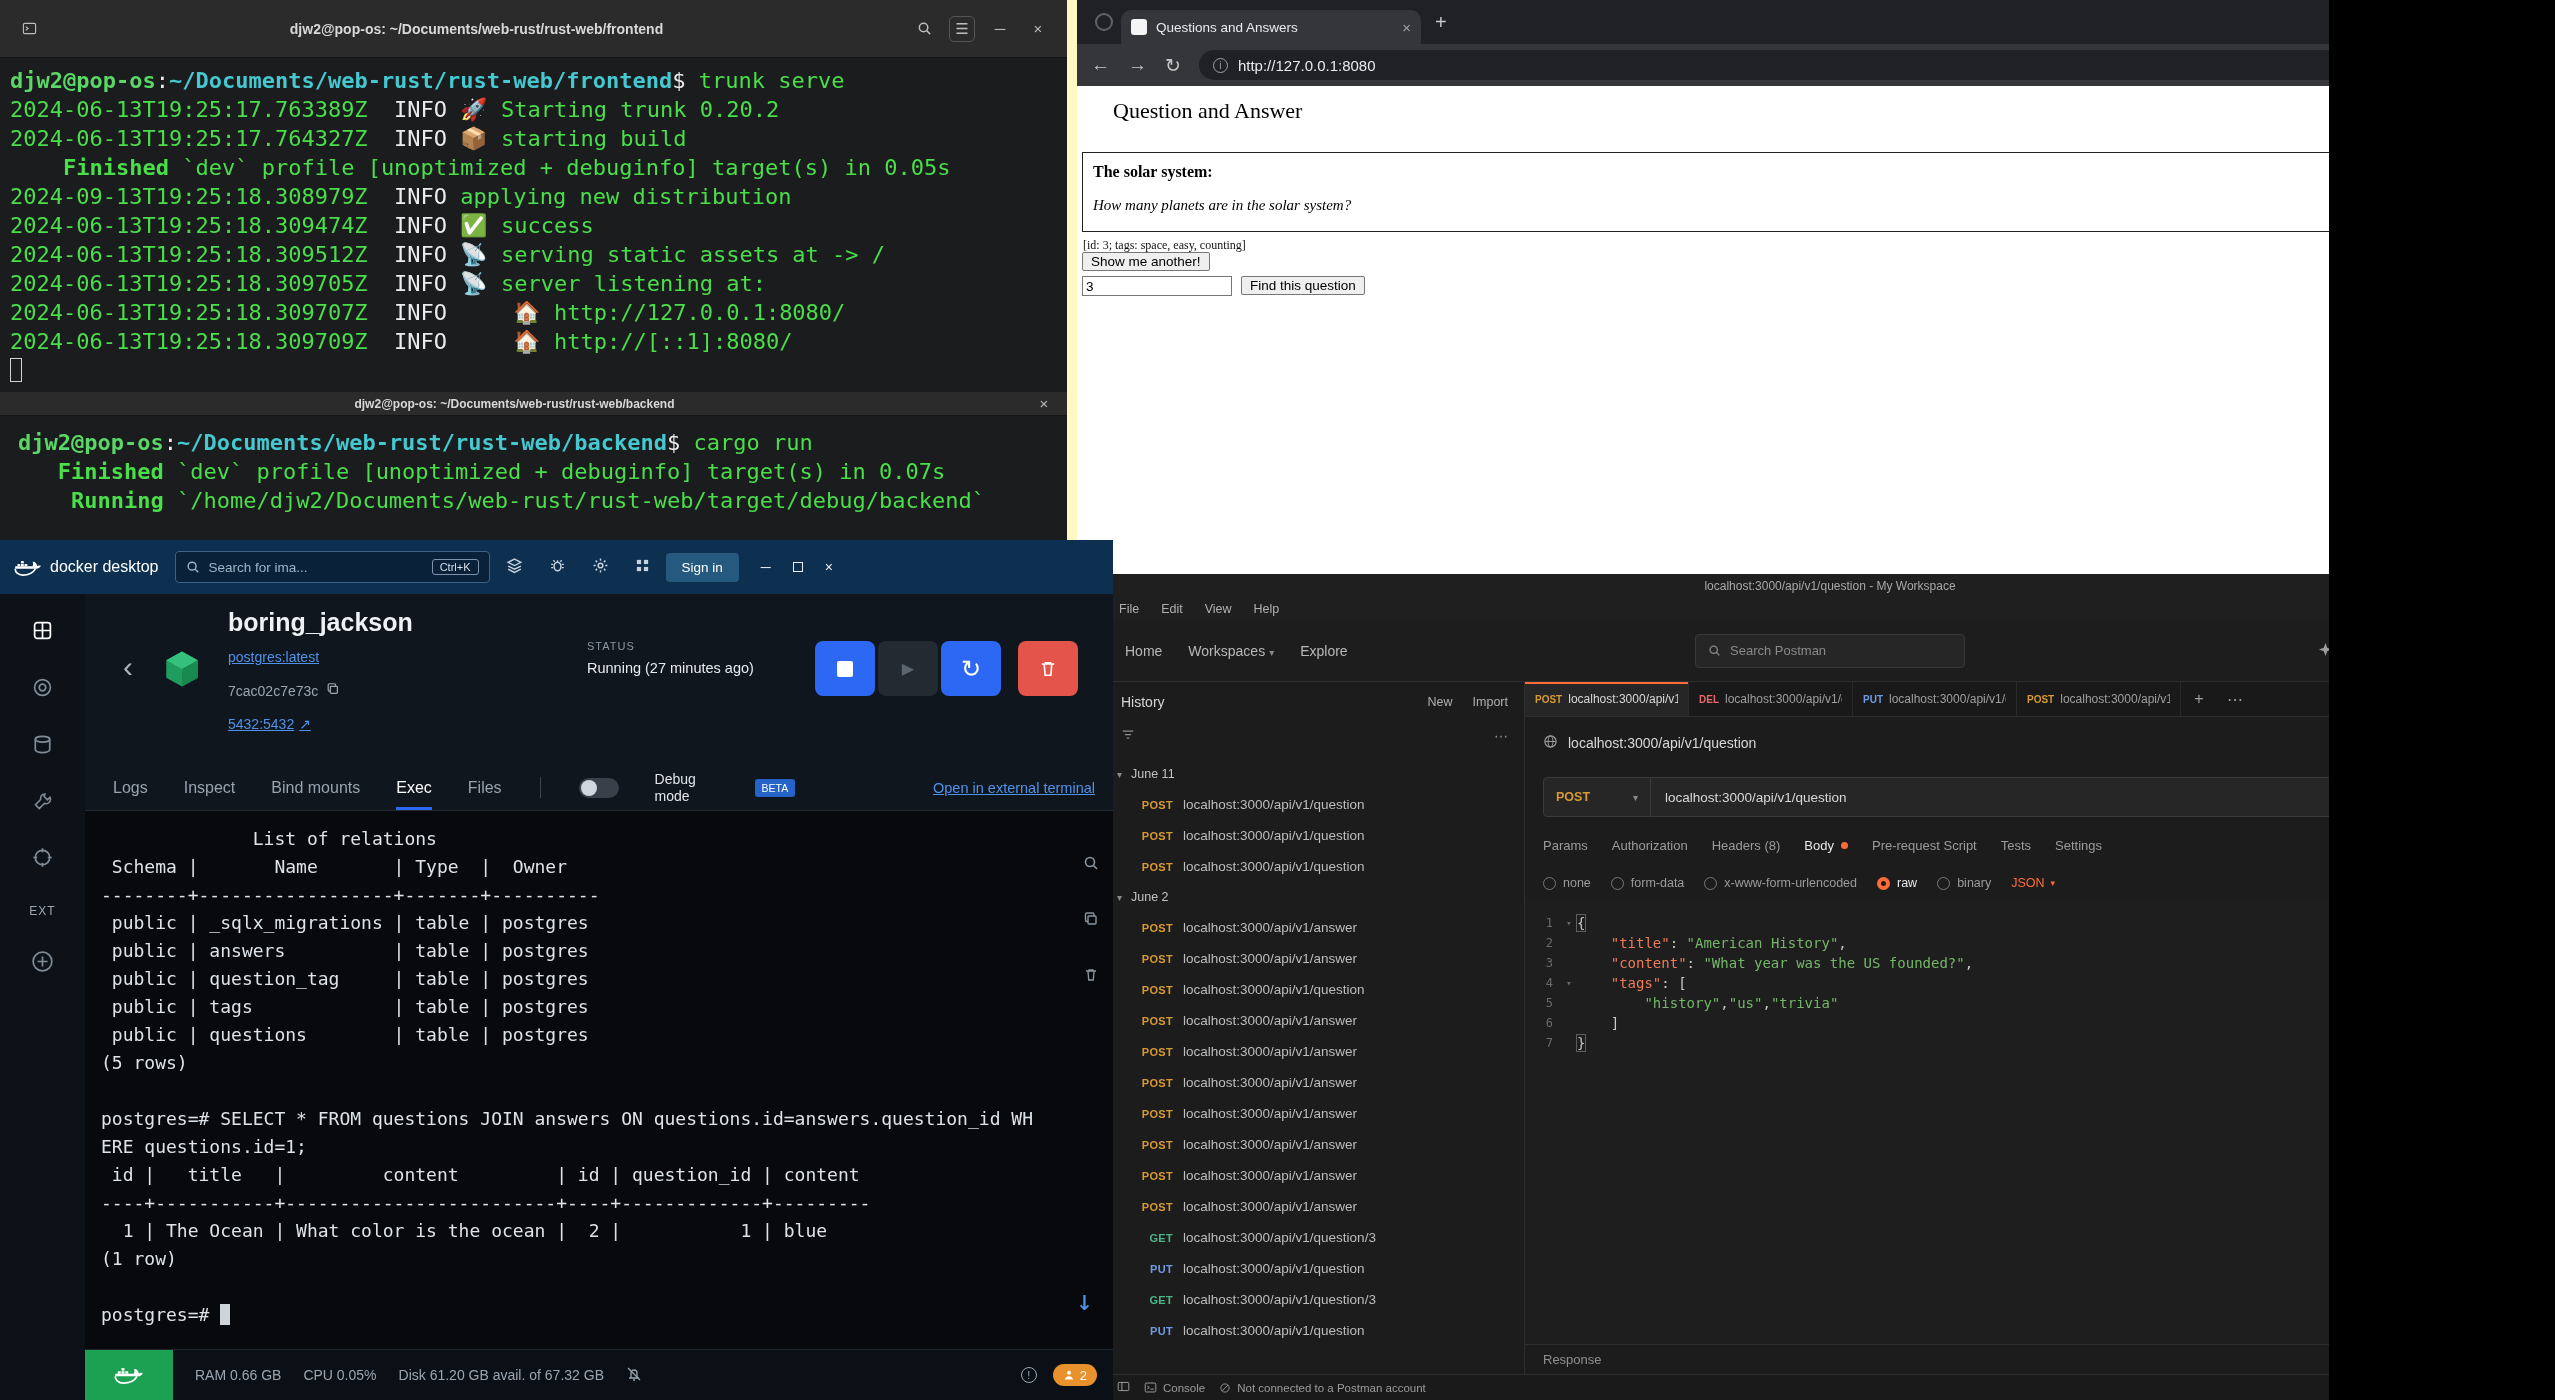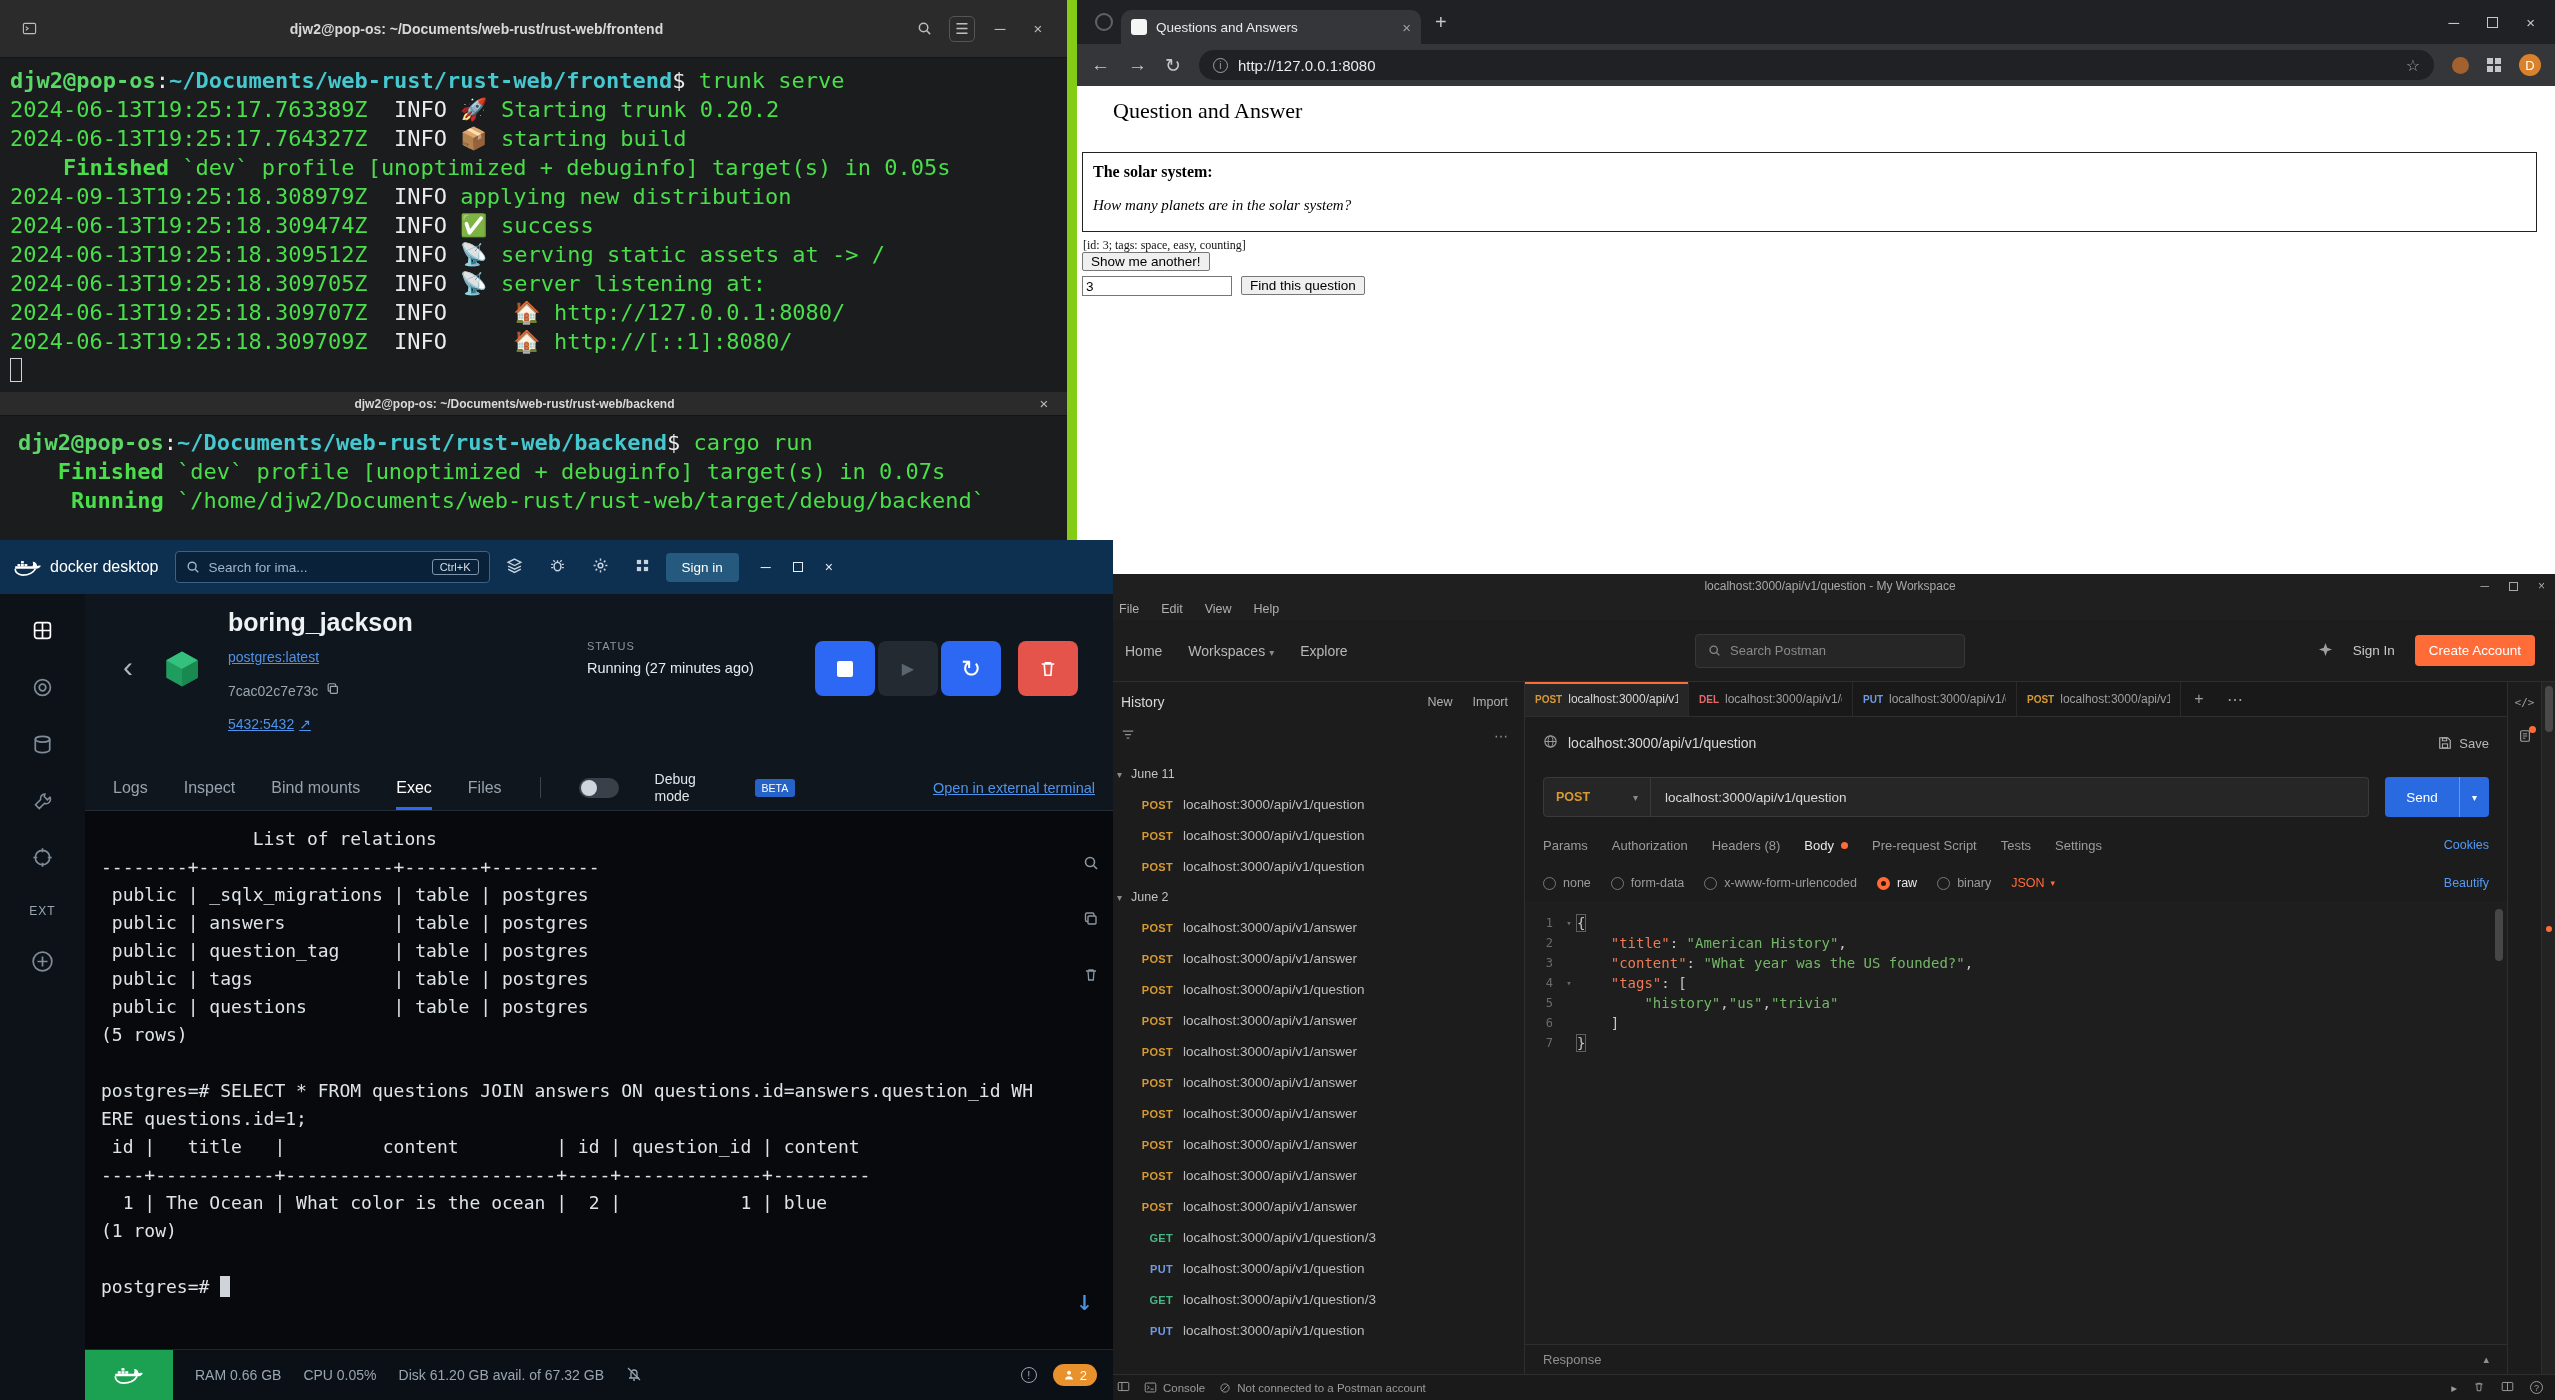--- a/index.html
+++ b/index.html
@@ -1,16 +1,16 @@
 <!DOCTYPE html>
 <html style="--term-user: #5ad766; --term-path: #45c8cf; --term-green: #4ade4a; --term-white: #ececec; --docker-blue: #2d68f5; --docker-red: #e5544b; --docker-link: #4f93e8; --engine-green: #1ca152; --badge-orange: #e8912d; --pm-orange: #ff6c37; --send-blue: #2a6ae0; --method-get: #4bb587; --method-post: #d79a33; --method-put: #6e9ae6; --method-del: #e56a6a; --code-key: #ef7b57; --code-str: #74b667; --link-blue: #539bf5; --avatar-orange: #d9822b;"><head>
 <meta charset="utf-8">
 <style>
   html,body{margin:0;padding:0;background:#000;}
-  .desktop{position:relative;width:2555px;height:1400px;background:#84cc16;overflow:hidden;font-family:"Liberation Sans",sans-serif;}
+  .desktop{position:relative;width:2329px;height:1400px;background:#fef9c3;overflow:hidden;font-family:"Liberation Sans",sans-serif;}
   .win{position:absolute;box-sizing:border-box;}
   *,*::before,*::after{box-sizing:border-box;}
 
   
   .term1{left:0;top:0;width:1067px;height:392px;z-index:1;background:#1a1c1e;}
   .term2{left:0;top:392px;width:1067px;height:148px;z-index:1;background:#1a1c1e;}
   .tbar{height:58px;background:#2b2b2b;border-bottom:1px solid #151515;display:flex;align-items:center;padding:0 16px;gap:12px;}
   .tbar.small{height:24px;padding:0 10px;}
   .tbar-title{flex:1;text-align:center;color:#d8d8d8;font-weight:bold;font-size:14px;white-space:nowrap;overflow:hidden;}
   .tbar.small .tbar-title{font-size:12px;}
@@ -768,20 +768,21 @@
             </div>
           <span class="dk-sep"></span>
           <span class="dk-toggle"></span>
           <span class="dk-debug">Debug mode</span>
           <span class="dk-beta">BETA</span>
           <a class="dk-extlink">Open in external terminal</a>
         </div>
         <div class="dk-exec">
           <div id="exec-lines">
               <div class="xline">              List of relations</div>
+              <div class="xline"> Schema |       Name       | Type  |  Owner</div>
               <div class="xline">--------+------------------+-------+----------</div>
               <div class="xline"> public | _sqlx_migrations | table | postgres</div>
               <div class="xline"> public | answers          | table | postgres</div>
               <div class="xline"> public | question_tag     | table | postgres</div>
               <div class="xline"> public | tags             | table | postgres</div>
               <div class="xline"> public | questions        | table | postgres</div>
               <div class="xline">(5 rows)</div>
               <div class="xline">&nbsp;</div>
               <div class="xline">postgres=# SELECT * FROM questions JOIN answers ON questions.id=answers.question_id WH</div>
               <div class="xline">ERE questions.id=1;</div>

